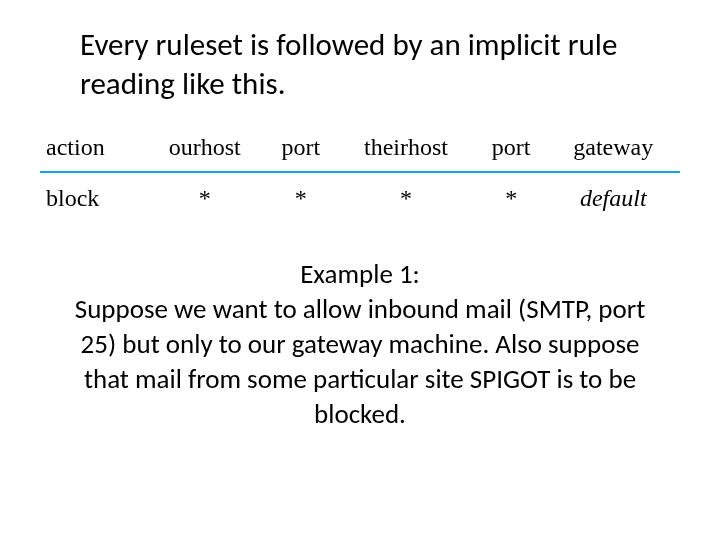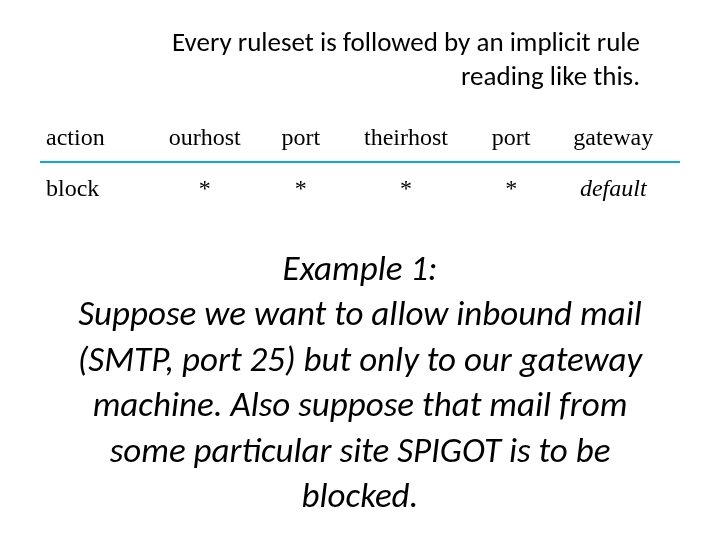--- a/index.html
+++ b/index.html
@@ -5,22 +5,22 @@
     * { margin: 0; padding: 0; box-sizing: border-box; }
     body {
       width: 720px;
       height: 540px;
       background: #ffffff;
       font-family: Calibri, "Segoe UI", Arial, sans-serif;
       color: #000000;
       padding: 20px 40px;
     }
     .intro {
-      text-align: right;
-      font-size: 27px;
+      text-align: left;
+      font-size: 31px;
       line-height: 1.25;
       margin: 5px 40px 25px 40px;
     }
     .table-wrap {
       width: 100%;
       margin-bottom: 40px;
     }
     table {
       width: 100%;
       border-collapse: collapse;
@@ -34,24 +34,23 @@
       border-bottom: 2px solid #0ea5e9;
     }
     tbody tr td {
       text-align: center;
       padding: 12px 4px 4px 4px;
     }
     td.left, th.left { text-align: left; padding-left: 6px; }
     td.italic { font-style: italic; }
     .example {
       text-align: center;
-      font-size: 35px;
+      font-size: 27px;
       line-height: 1.3;
       margin: 40px 30px 0 30px;
-      font-style: italic;
     }
   </style>
 </head>
 <body>
 
 <div class="intro">
   <span>Every ruleset is followed by an implicit rule</span><br>
   <span>reading like this.</span>
 </div>
 

